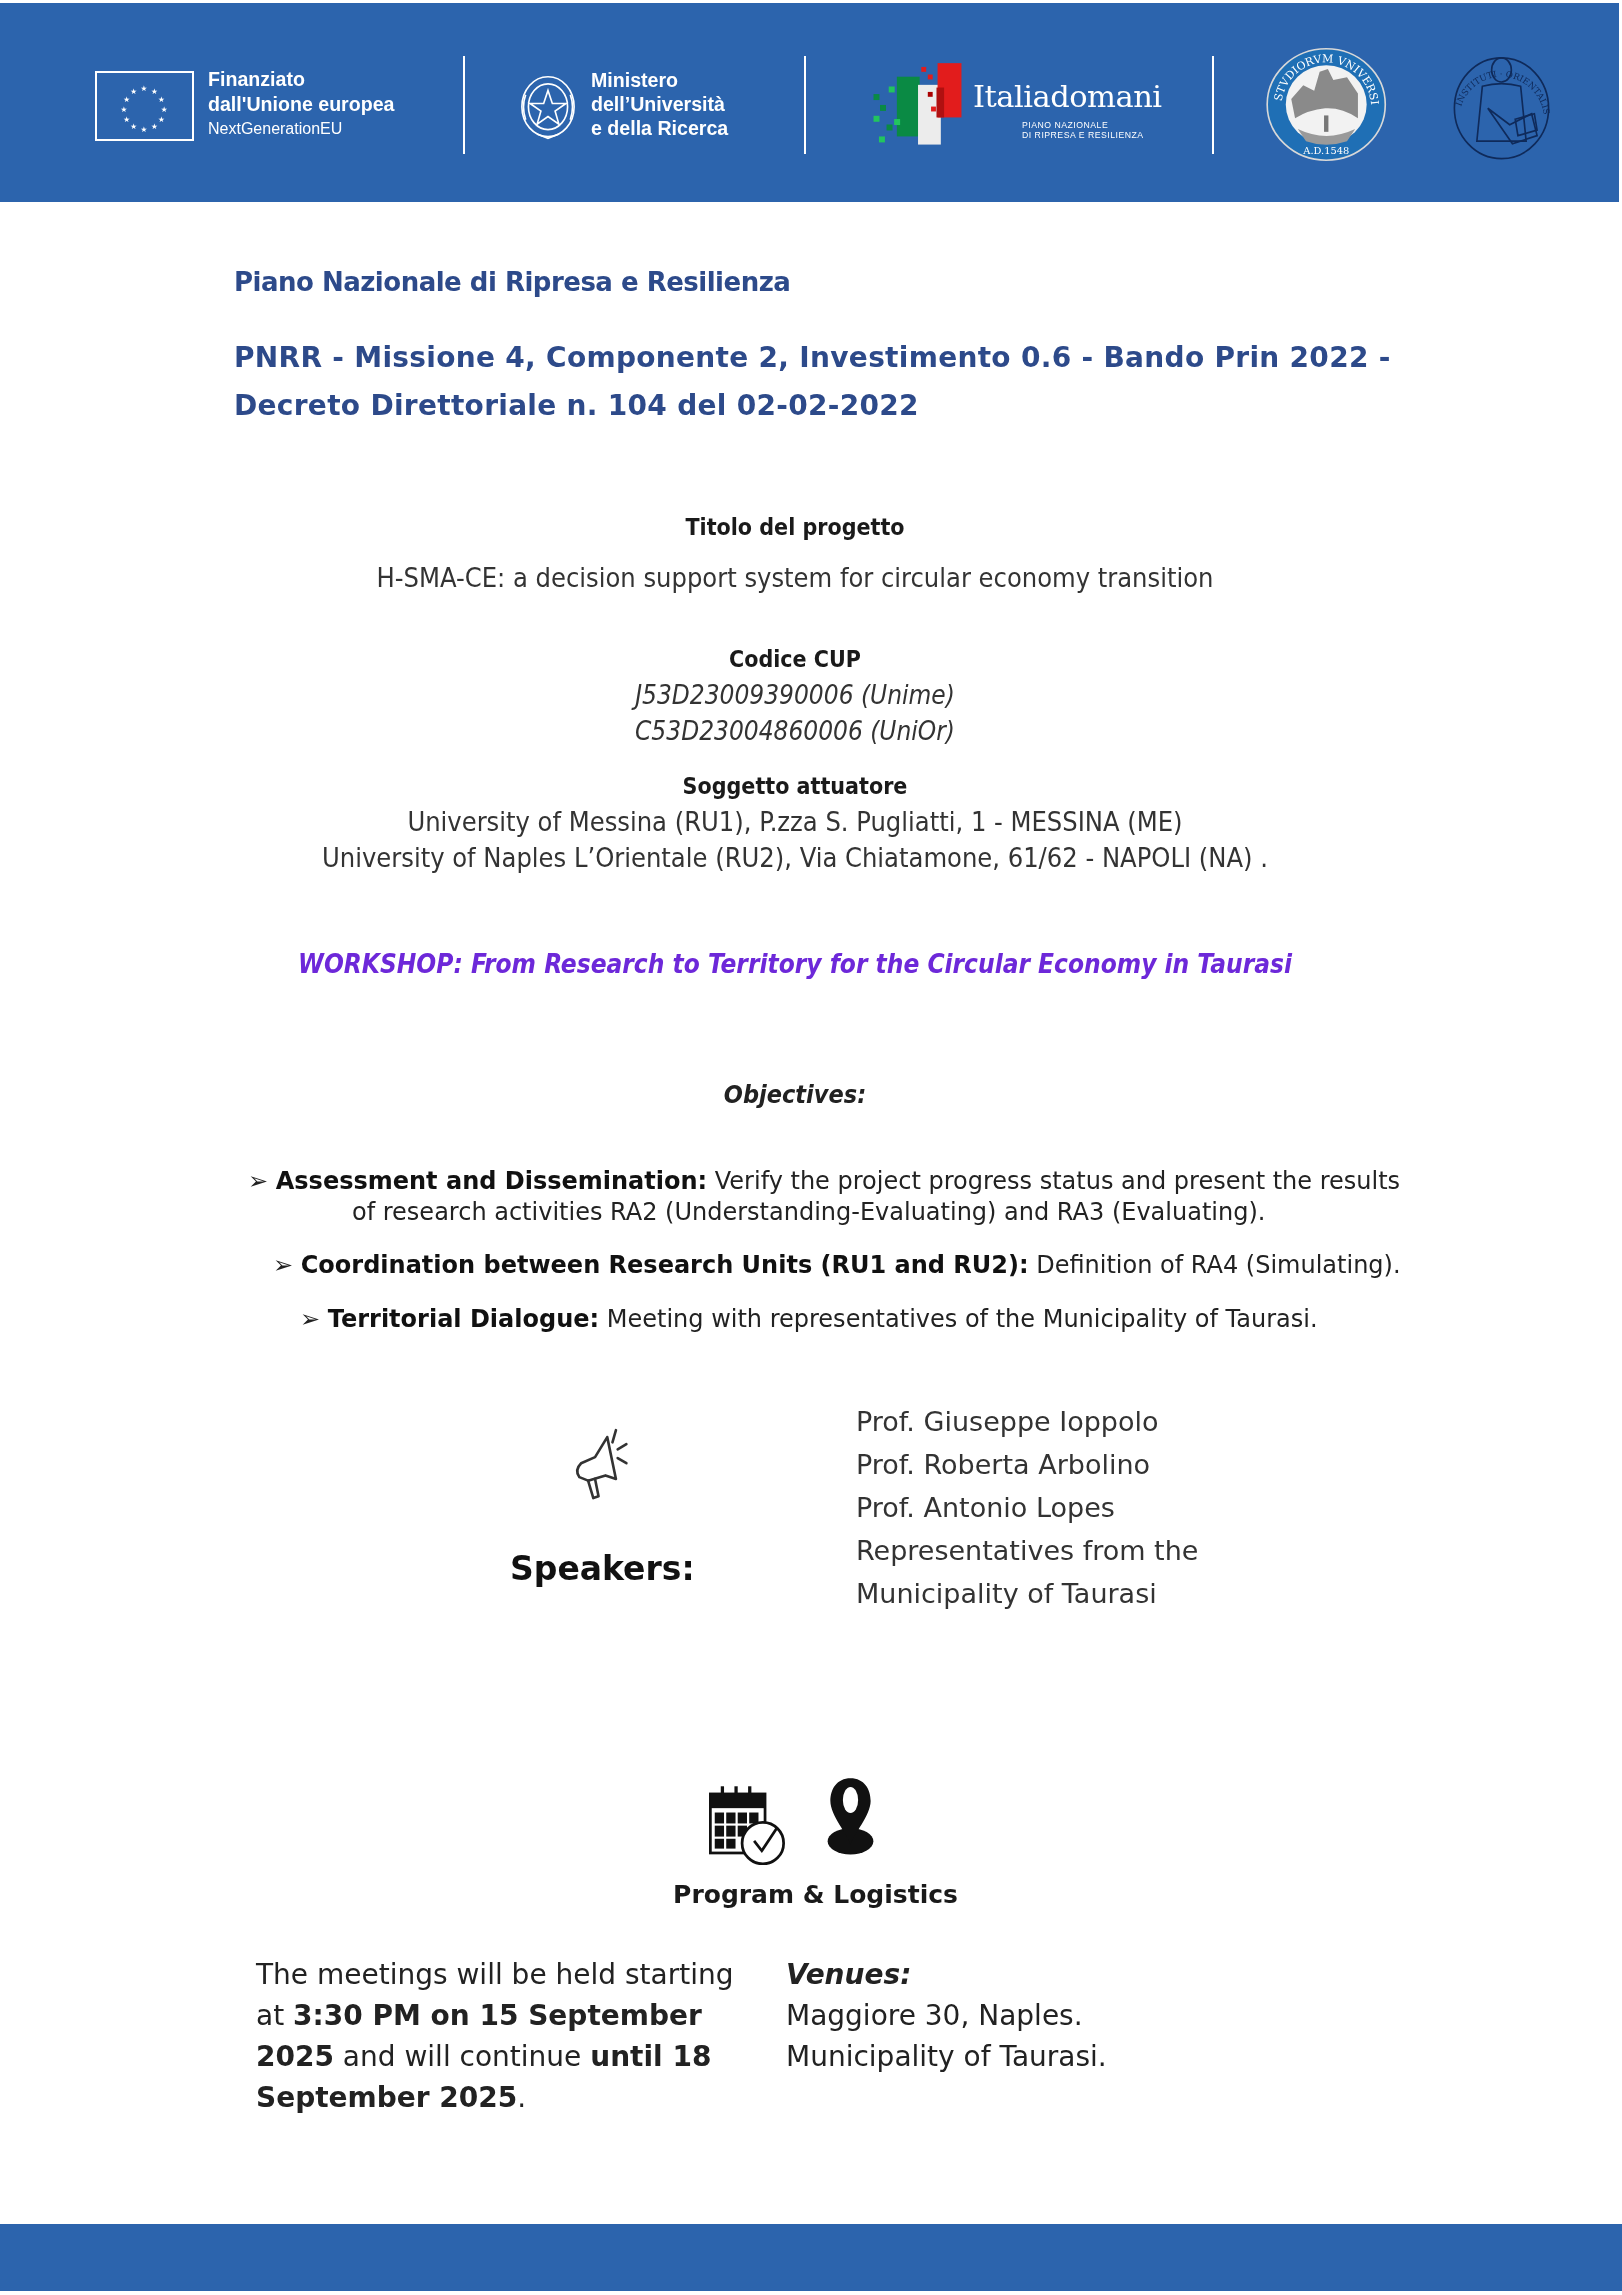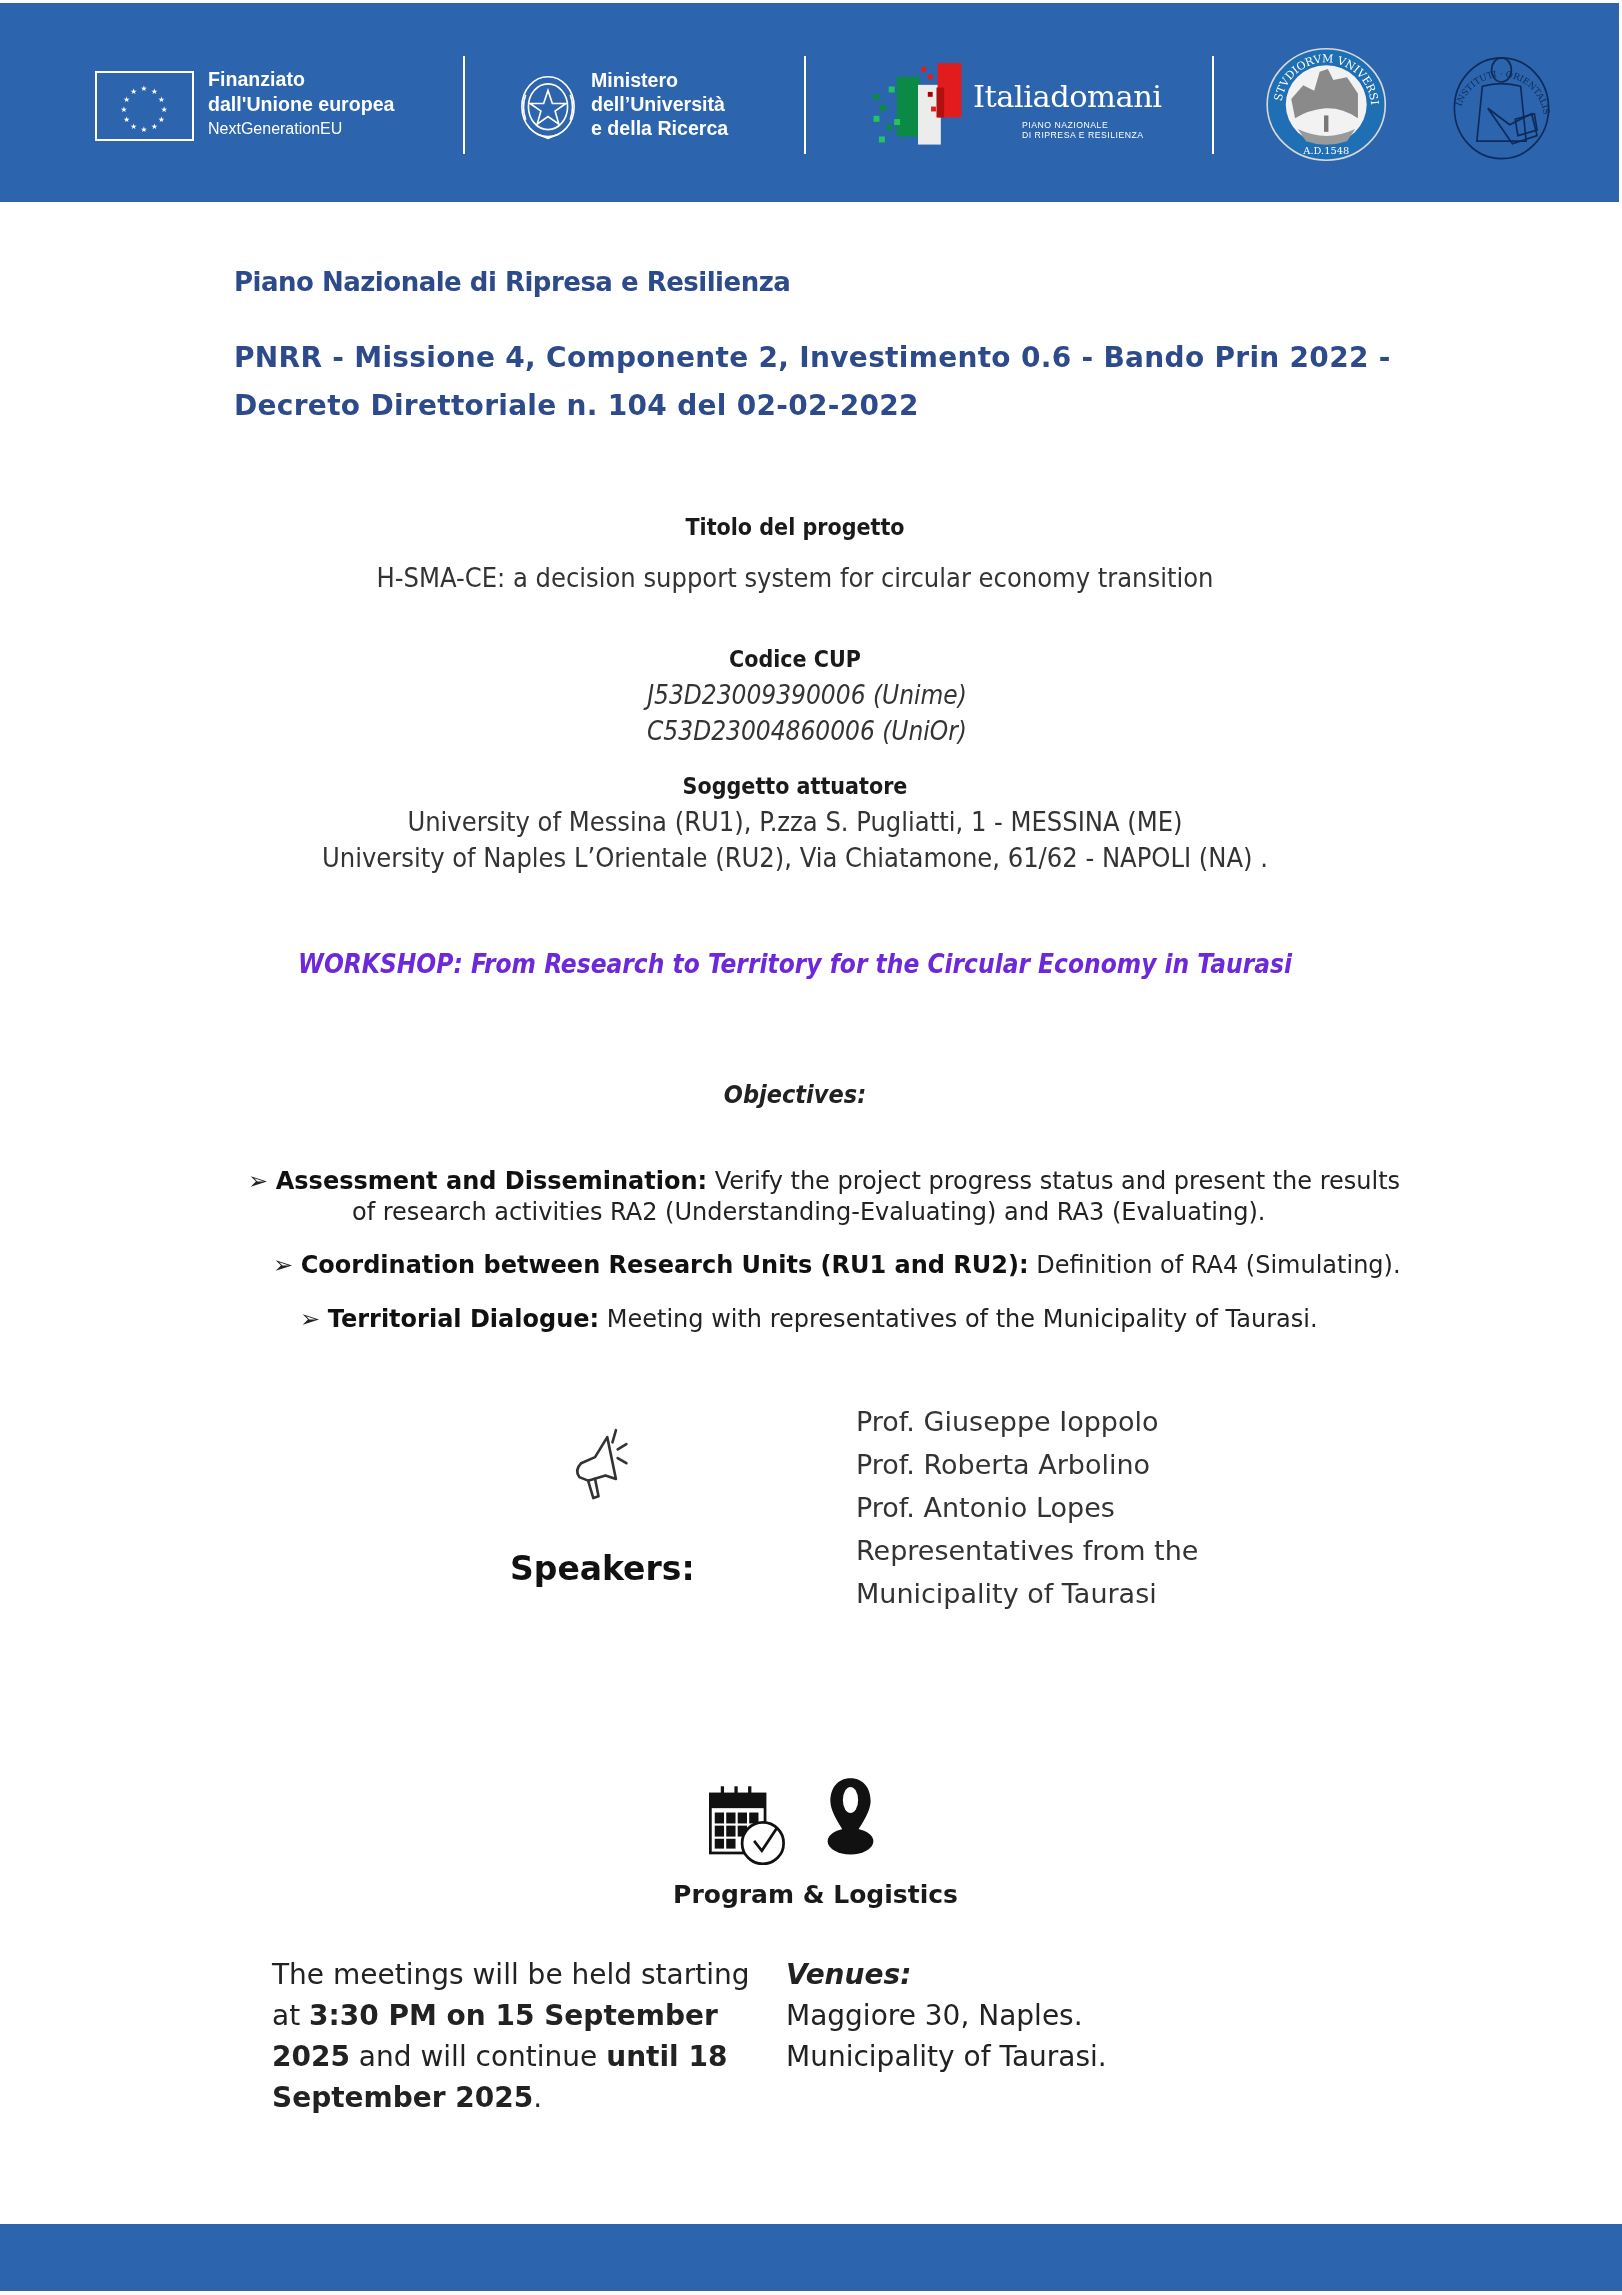--- a/index.html
+++ b/index.html
@@ -35,31 +35,31 @@
   .seal-unior { position: absolute; left: 1444px; top: 45px; width: 115px; height: 115px; }
 
   
   .pnrr-h { position: absolute; left: 234px; color: #2d4a8a; font-weight: bold; font-family: "DejaVu Sans", sans-serif; }
   .h1 { top: 267px; font-size: 26px; letter-spacing: -0.5px; }
   .h2 { top: 334px; font-size: 28px; letter-spacing: 0.3px; width: 1167px; line-height: 48px; }
 
   .center { position: absolute; left: 0; width: 1590px; text-align: center; font-family: "DejaVu Sans Condensed", "DejaVu Sans", sans-serif; }
   .lbl-bold { font-weight: bold; font-size: 23px; }
   .txt { font-size: 27px; color: #333; }
-  .ital { font-style: italic; font-size: 26px; color: #333; padding-left: 12px; }
+  .ital { font-style: italic; font-size: 26px; color: #333; }
 
   .obj-line { position: absolute; font-size: 24px; color: #222; white-space: nowrap; }
   .obj-line b { color: #111; }
 
   .speakers-list { position: absolute; left: 856px; top: 1400px; font-size: 27px; line-height: 43px; color: #333; }
   .speakers-label { position: absolute; left: 510px; top: 1549px; font-size: 33px; font-weight: bold; color: #111; }
 
   .program-label { position: absolute; left: 4px; width: 1623px; text-align: center; top: 1880px; font-size: 25px; font-weight: bold; color: #1a1a1a; }
 
-  .when { position: absolute; left: 256px; top: 1954px; width: 507px; font-size: 28px; line-height: 41px; color: #222; margin-left: 16px; }
+  .when { position: absolute; left: 256px; top: 1954px; width: 507px; font-size: 28px; line-height: 41px; color: #222; }
   .venues { position: absolute; left: 786px; top: 1954px; width: 709px; font-size: 28px; line-height: 41px; color: #222; }
   .venues .vh { font-weight: bold; font-style: italic; }
 </style>
 </head>
 <body>
 
 <div class="header">
 
   <div class="eu-flag">
     <svg width="94" height="64" viewBox="0 0 172 118" style="position:absolute;left:0;top:0">

